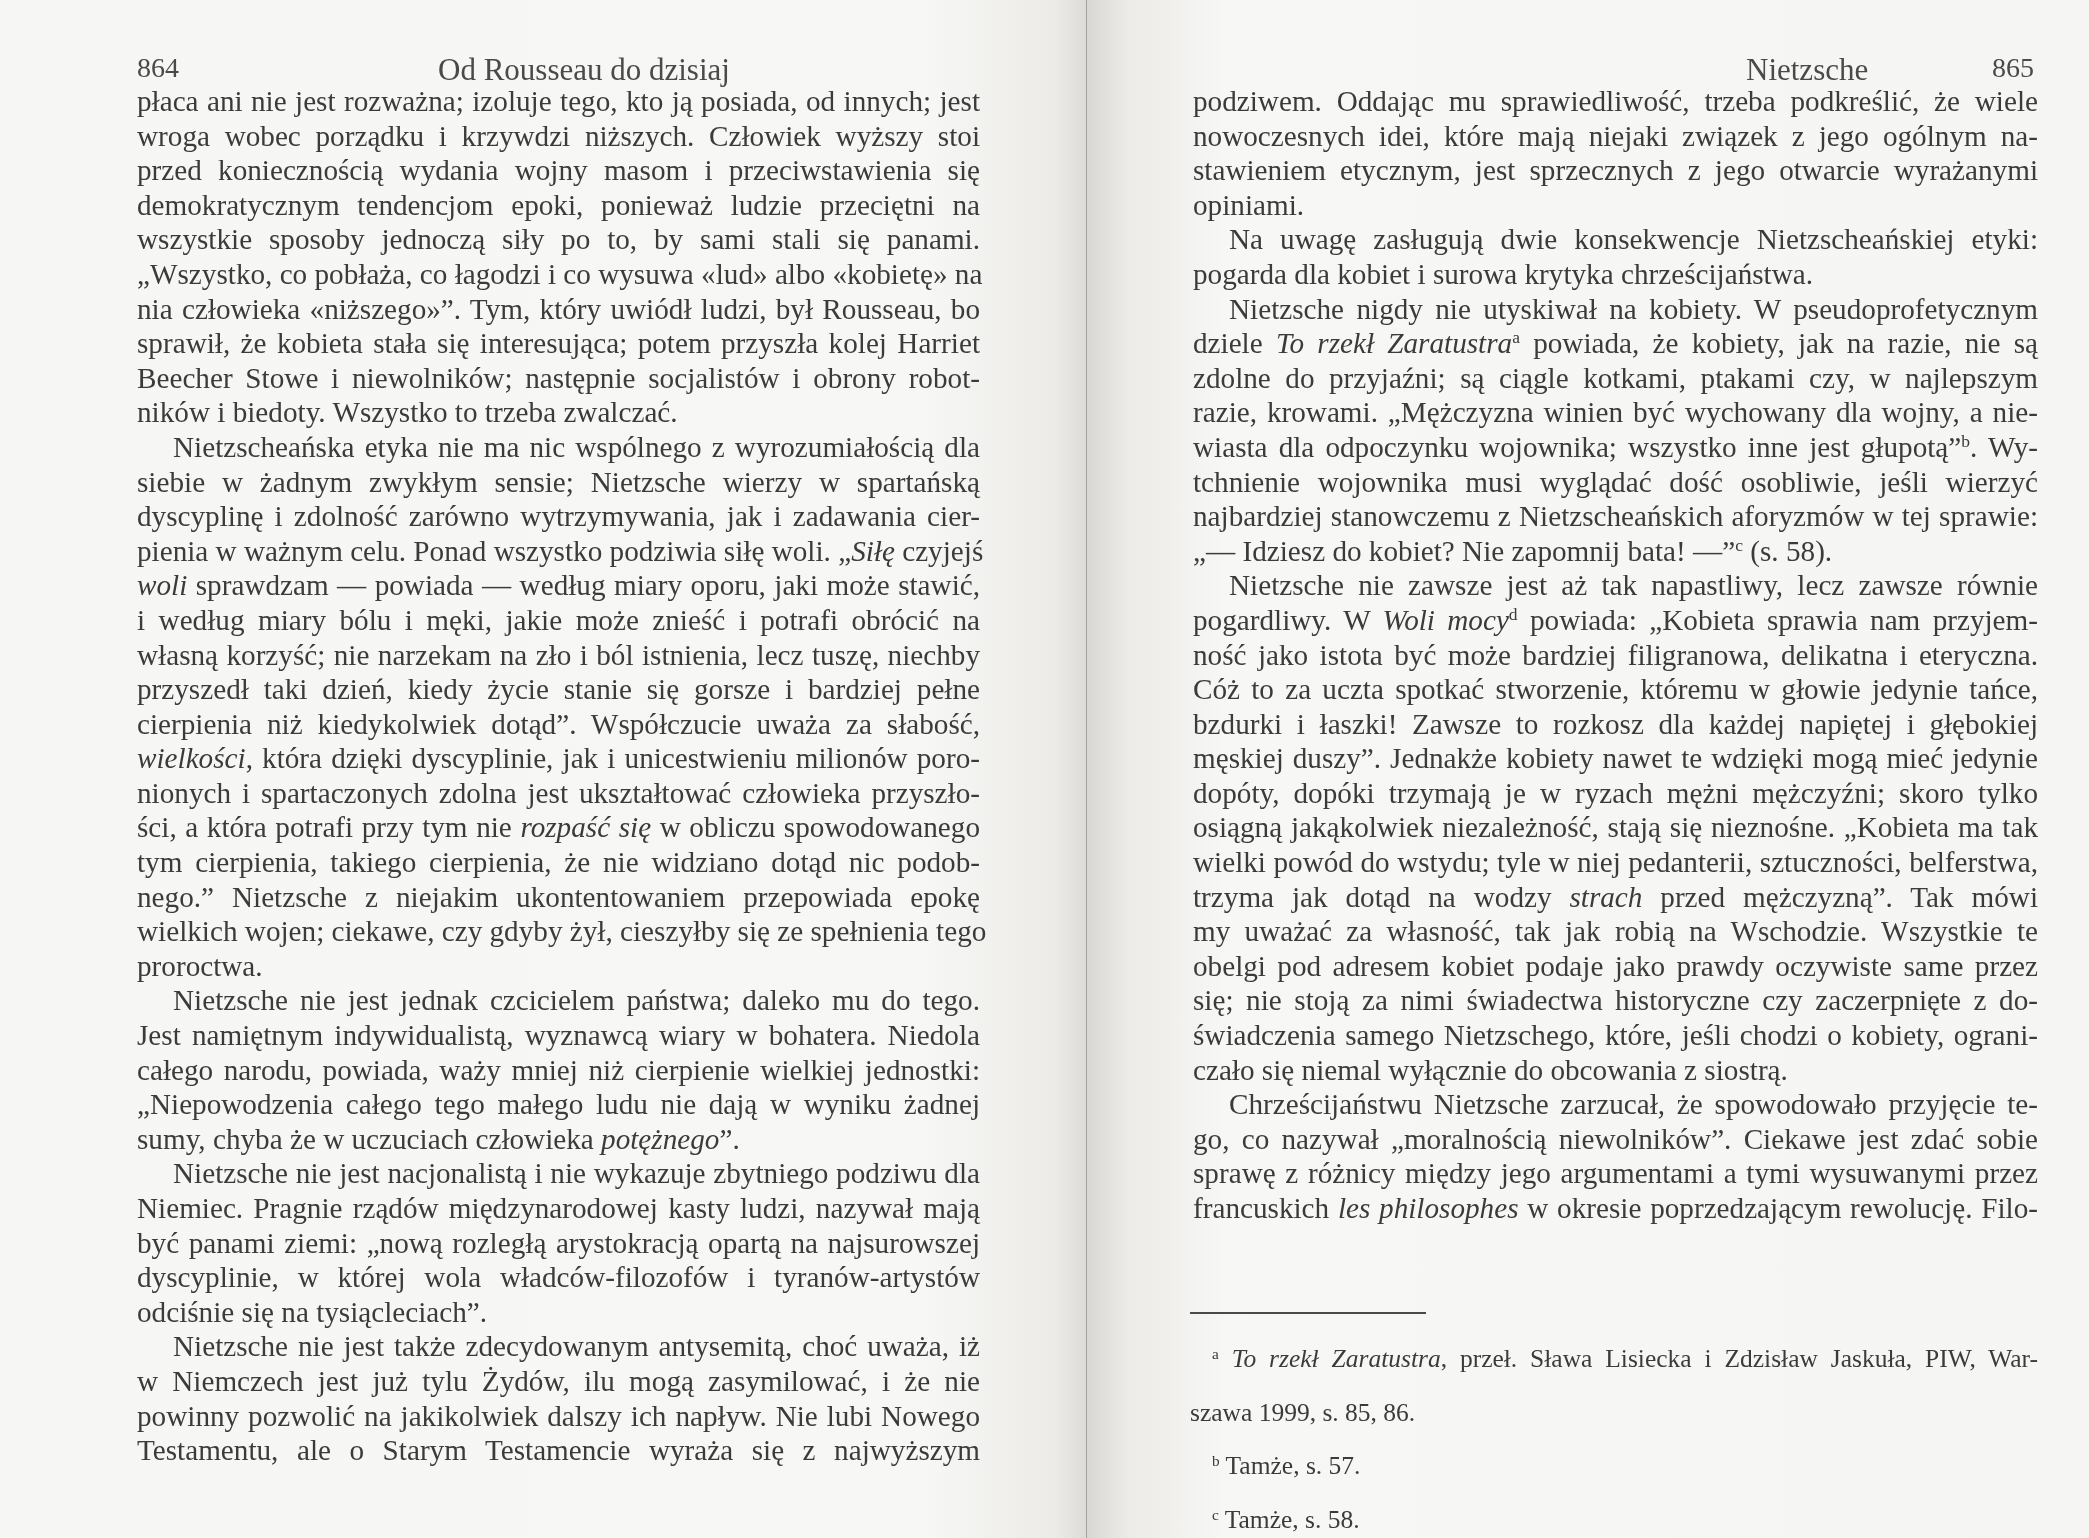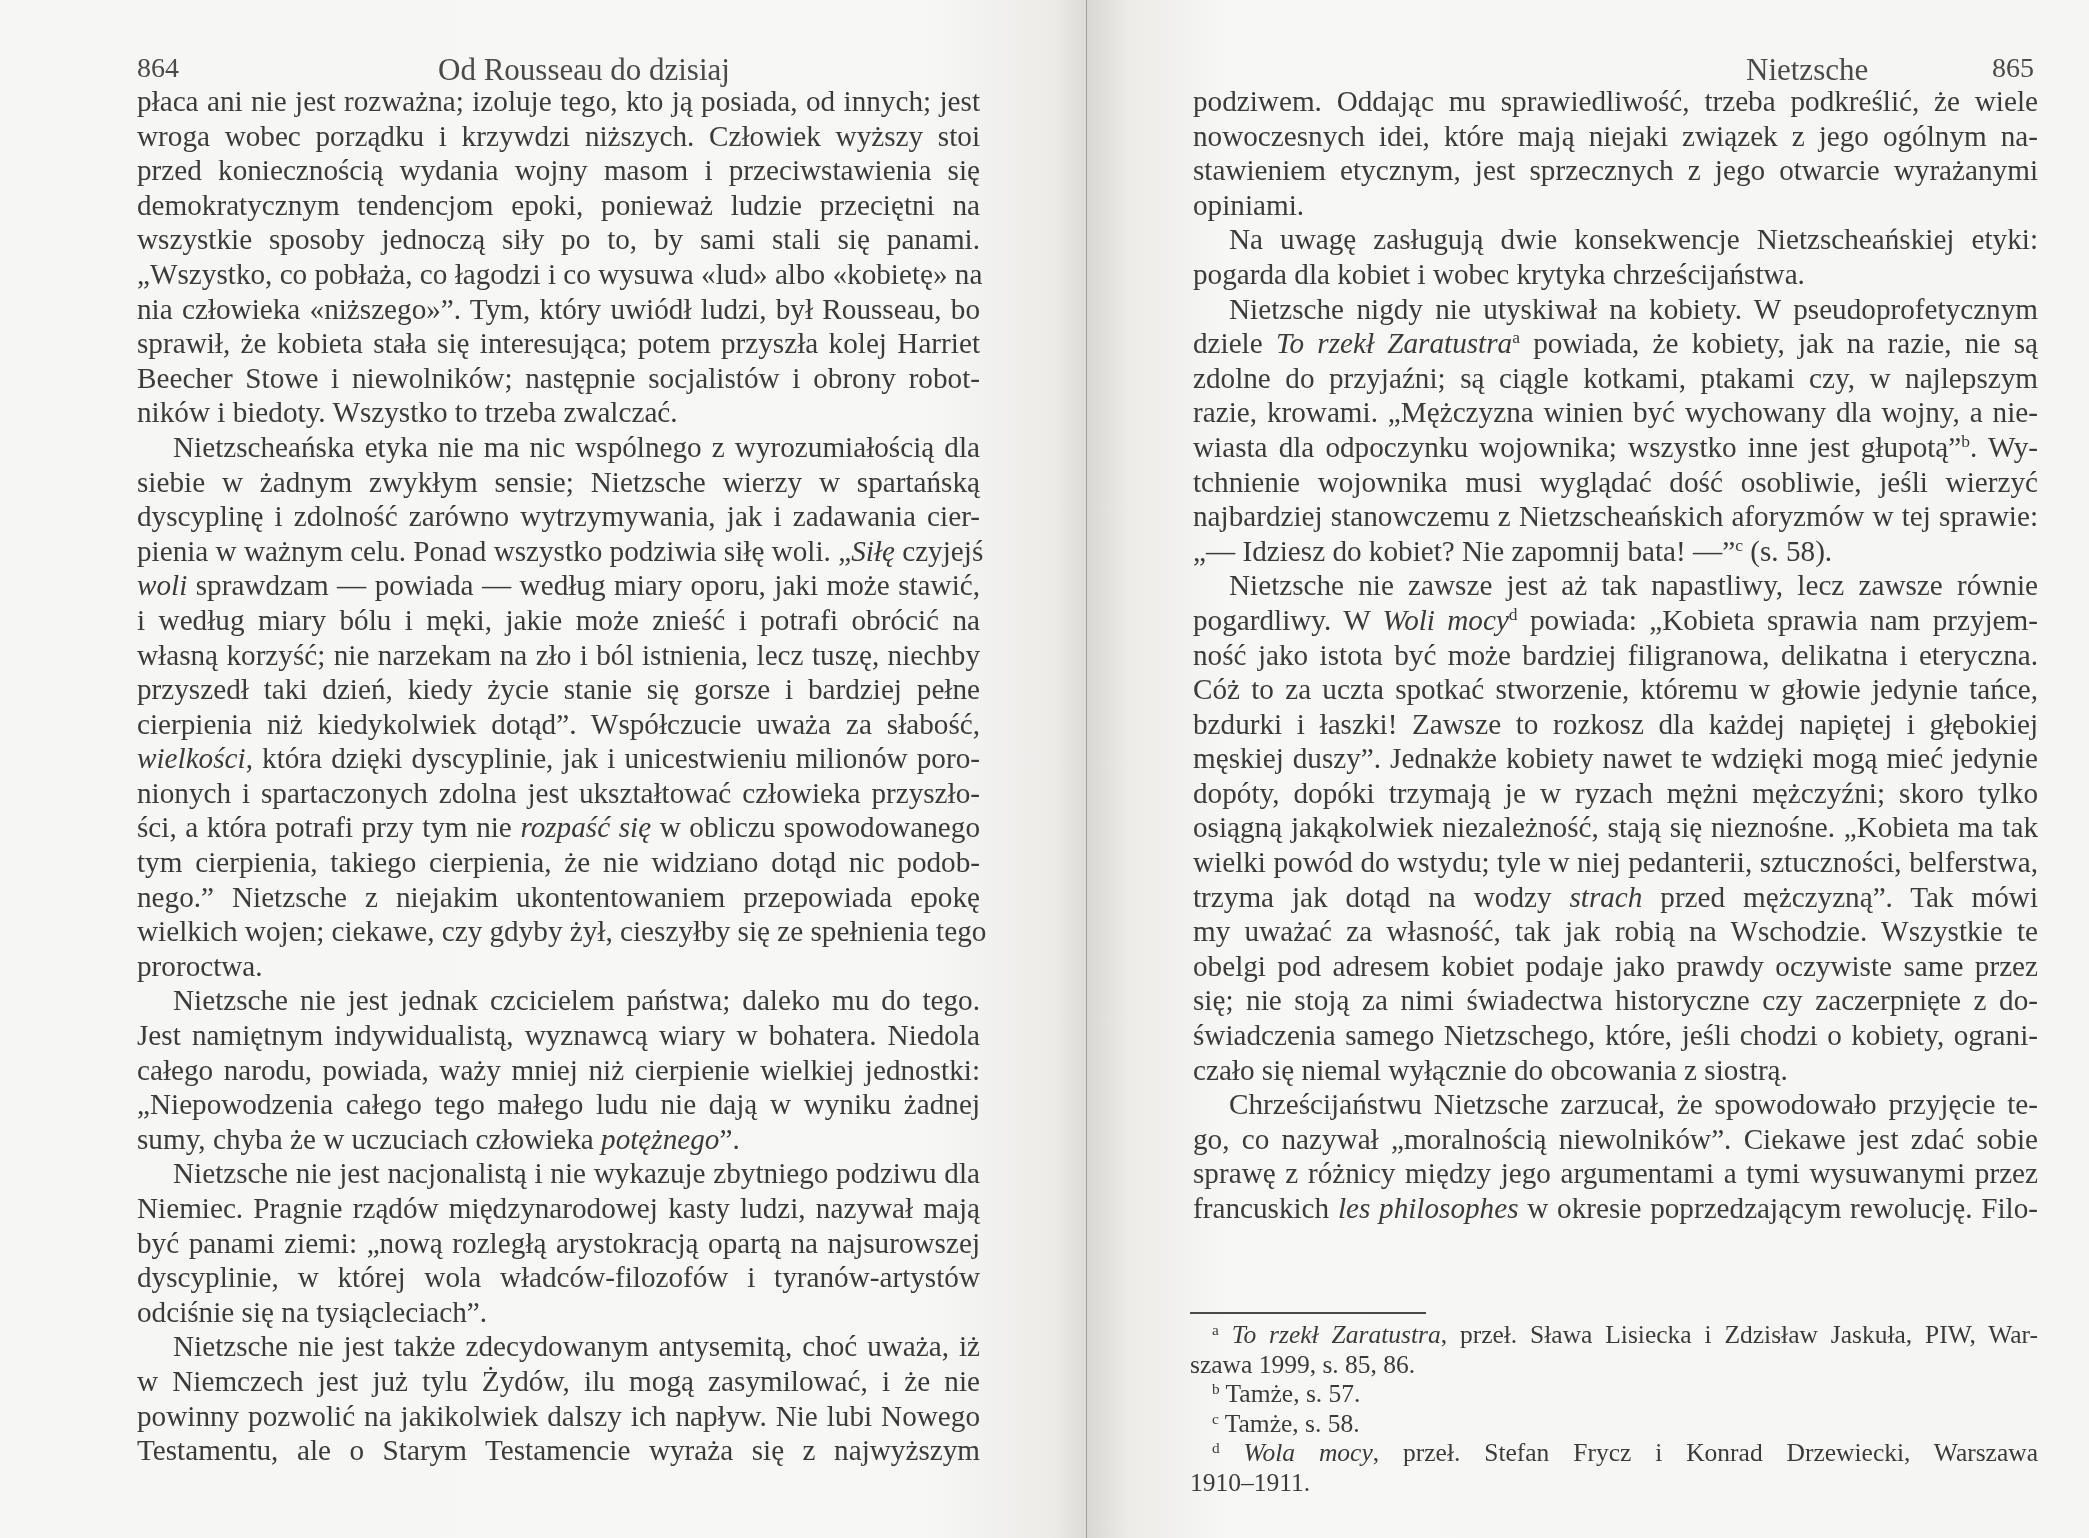--- a/index.html
+++ b/index.html
@@ -41,21 +41,21 @@
   .line.indent { padding-left: 36px; }
   i, .it { font-style: italic; }
   sup { font-size: 60%; vertical-align: 0.55em; line-height: 0; }
 
   .fn-rule { position: absolute; left: 103px; top: 1312px; width: 236px; height: 2px; background: #4a4a4a; }
   .footnotes {
     position: absolute; left: 103px; top: 1320px; width: 848px;
     font-size: 25.5px; line-height: 29.5px; color: #3b3b3b;
   }
   .footnotes .fn { display: block; }
-  .footnotes .fn .line { text-align-last: justify; }
+  .footnotes .fn .line { text-align-last: justify; margin-top: 24px; }
   .footnotes .fn .line.last { text-align-last: left; }
   .footnotes .fn .line.first { padding-left: 22px; }
 </style>
 </head>
 <body>
 
 <div class="spread">
   <div class="page left">
     <span class="running-head folio">864</span>
     <span class="running-head head-title">Od Rousseau do dzisiaj</span>
@@ -107,21 +107,21 @@
 
   <div class="page right">
     <span class="running-head head-title">Nietzsche</span>
     <span class="running-head folio">865</span>
     <div class="text-block">
         <span class="line ">podziwem. Oddając mu sprawiedliwość, trzeba podkreślić, że wiele</span>
         <span class="line ">nowoczesnych idei, które mają niejaki związek z jego ogólnym na-</span>
         <span class="line ">stawieniem etycznym, jest sprzecznych z jego otwarcie wyrażanymi</span>
         <span class="line last">opiniami.</span>
         <span class="line indent">Na uwagę zasługują dwie konsekwencje Nietzscheańskiej etyki:</span>
-        <span class="line last">pogarda dla kobiet i wobec krytyka chrześcijaństwa.</span>
+        <span class="line last">pogarda dla kobiet i surowa krytyka chrześcijaństwa.</span>
         <span class="line indent">Nietzsche nigdy nie utyskiwał na kobiety. W pseudoprofetycznym</span>
         <span class="line ">dziele <i>To rzekł Zaratustra</i><sup>a</sup> powiada, że kobiety, jak na razie, nie są</span>
         <span class="line ">zdolne do przyjaźni; są ciągle kotkami, ptakami czy, w najlepszym</span>
         <span class="line ">razie, krowami. „Mężczyzna winien być wychowany dla wojny, a nie-</span>
         <span class="line ">wiasta dla odpoczynku wojownika; wszystko inne jest głupotą”<sup>b</sup>. Wy-</span>
         <span class="line ">tchnienie wojownika musi wyglądać dość osobliwie, jeśli wierzyć</span>
         <span class="line ">najbardziej stanowczemu z Nietzscheańskich aforyzmów w tej sprawie:</span>
         <span class="line last">„— Idziesz do kobiet? Nie zapomnij bata! —”<sup>c</sup> (s. 58).</span>
         <span class="line indent">Nietzsche nie zawsze jest aż tak napastliwy, lecz zawsze równie</span>
         <span class="line ">pogardliwy. W <i>Woli mocy</i><sup>d</sup> powiada: „Kobieta sprawia nam przyjem-</span>

